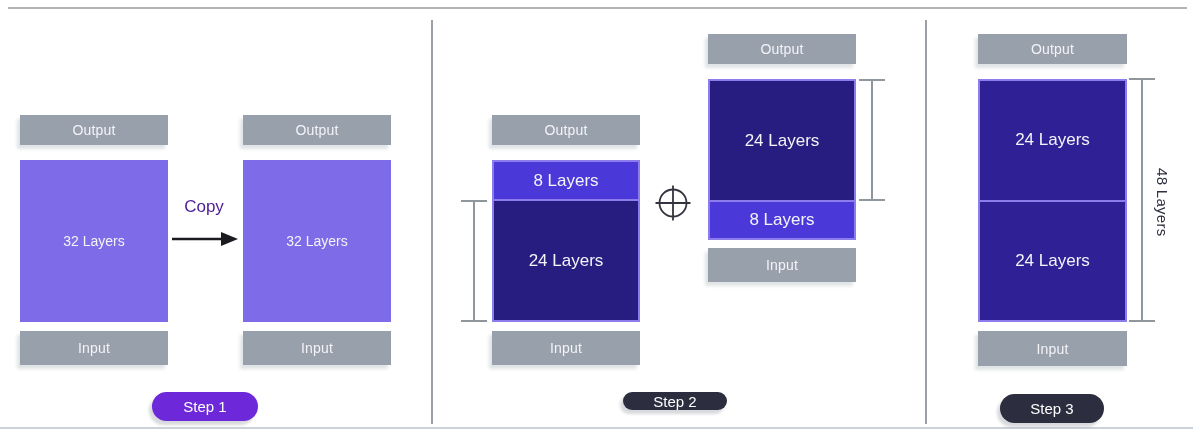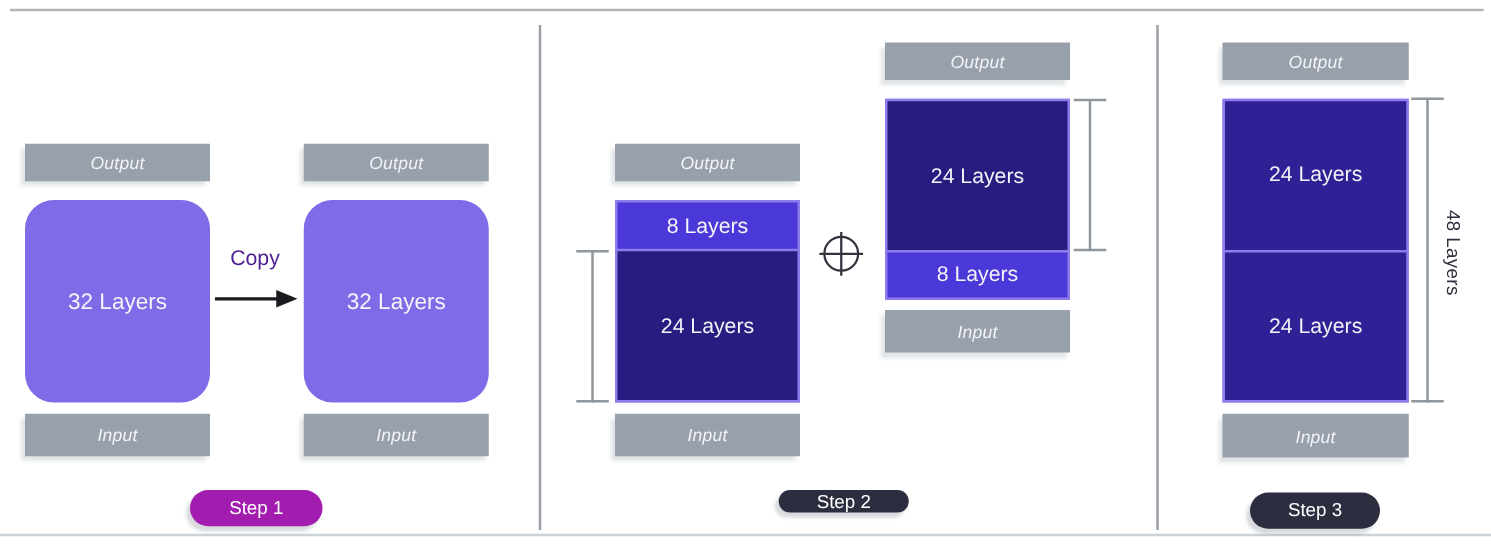--- a/index.html
+++ b/index.html
@@ -8,25 +8,24 @@
     font-family:"Liberation Sans", sans-serif;
   }
   .hline{position:absolute;}
   .hline.top{left:8px;right:6px;top:7px;height:2px;background:#b4b4b6;}
   .hline.bottom{left:0;right:0;top:427px;height:2px;background:#ccd3d8;}
   .vdiv{position:absolute;top:20px;height:404px;width:2px;background:#9aa0a6;}
   .bar{
     position:absolute;display:flex;align-items:center;justify-content:center;
     color:#f4f3f8;font-size:14px;letter-spacing:0.2px;
     box-shadow:-3px 4px 3px rgba(120,130,140,0.22);
-    font-style:italic;
   }
   .solid-block{
     position:absolute;display:flex;align-items:center;justify-content:center;
-    color:#f4f3f8;font-size:18px;border-radius:23px;
+    color:#f4f3f8;font-size:14px;
   }
   .stack{
     position:absolute;display:flex;flex-direction:column;gap:2px;
     box-sizing:border-box;border:2px solid #8d7ceb;
   }
   .stack .block{
     display:flex;align-items:center;justify-content:center;
     color:#f4f3f8;font-size:17px;
   }
   .copy-label{
@@ -68,21 +67,21 @@
       <svg width="68" height="18" viewBox="0 0 68 18">
         <line x1="1" y1="9" x2="52" y2="9" stroke="#1b1b1f" stroke-width="2.6"></line>
         <path d="M50 2 L67 9 L50 16 Z" fill="#1b1b1f"></path>
       </svg>
     </div>
 
     <div class="bar" style="left: 243px; top: 115px; width: 148px; height: 30px; background-color: rgb(151, 160, 171);">Output</div>
     <div class="solid-block" style="left: 243px; top: 160px; width: 148px; height: 162px; background-color: rgb(126, 107, 232);">32 Layers</div>
     <div class="bar" style="left: 243px; top: 331px; width: 148px; height: 34px; background-color: rgb(151, 160, 171);">Input</div>
 
-    <div class="pill" style="left: 152px; top: 392px; width: 106px; height: 29px; background-color: #a21caf;">Step 1</div>
+    <div class="pill" style="left: 152px; top: 392px; width: 106px; height: 29px; background-color: #6d28d9;">Step 1</div>
   </div>
 
   <div>
 
     <div class="bar" style="left: 492px; top: 115px; width: 148px; height: 30px; background-color: rgb(151, 160, 171);">Output</div>
     <div class="stack" style="left: 492px; top: 160px; width: 148px; height: 162px; background-color: rgb(141, 124, 235);">
       <div class="block" style="height: 37px; flex: 0 0 auto; background-color: rgb(74, 56, 216);">8 Layers</div>
       <div class="block" style="flex: 1 1 auto; background-color: rgb(39, 28, 128);">24 Layers</div>
     </div>
     <div class="bar" style="left: 492px; top: 331px; width: 148px; height: 34px; background-color: rgb(151, 160, 171);">Input</div>

